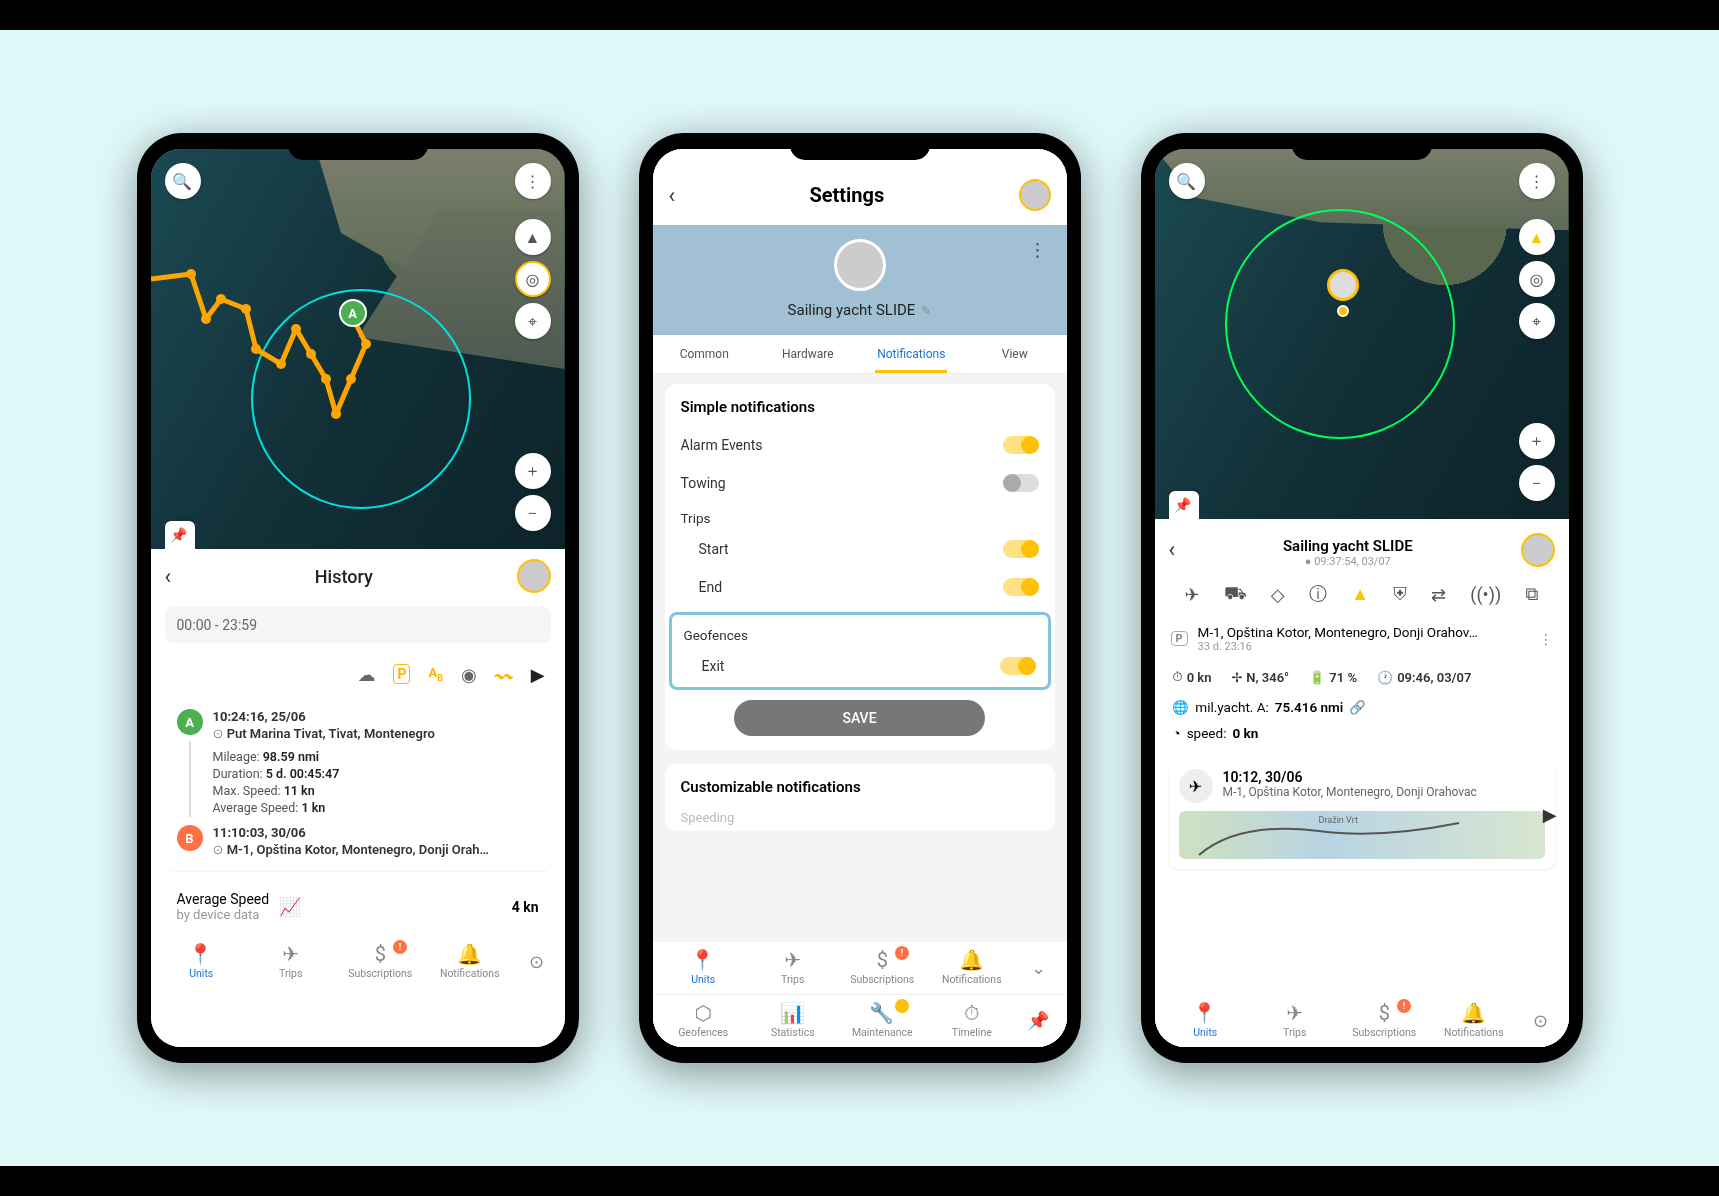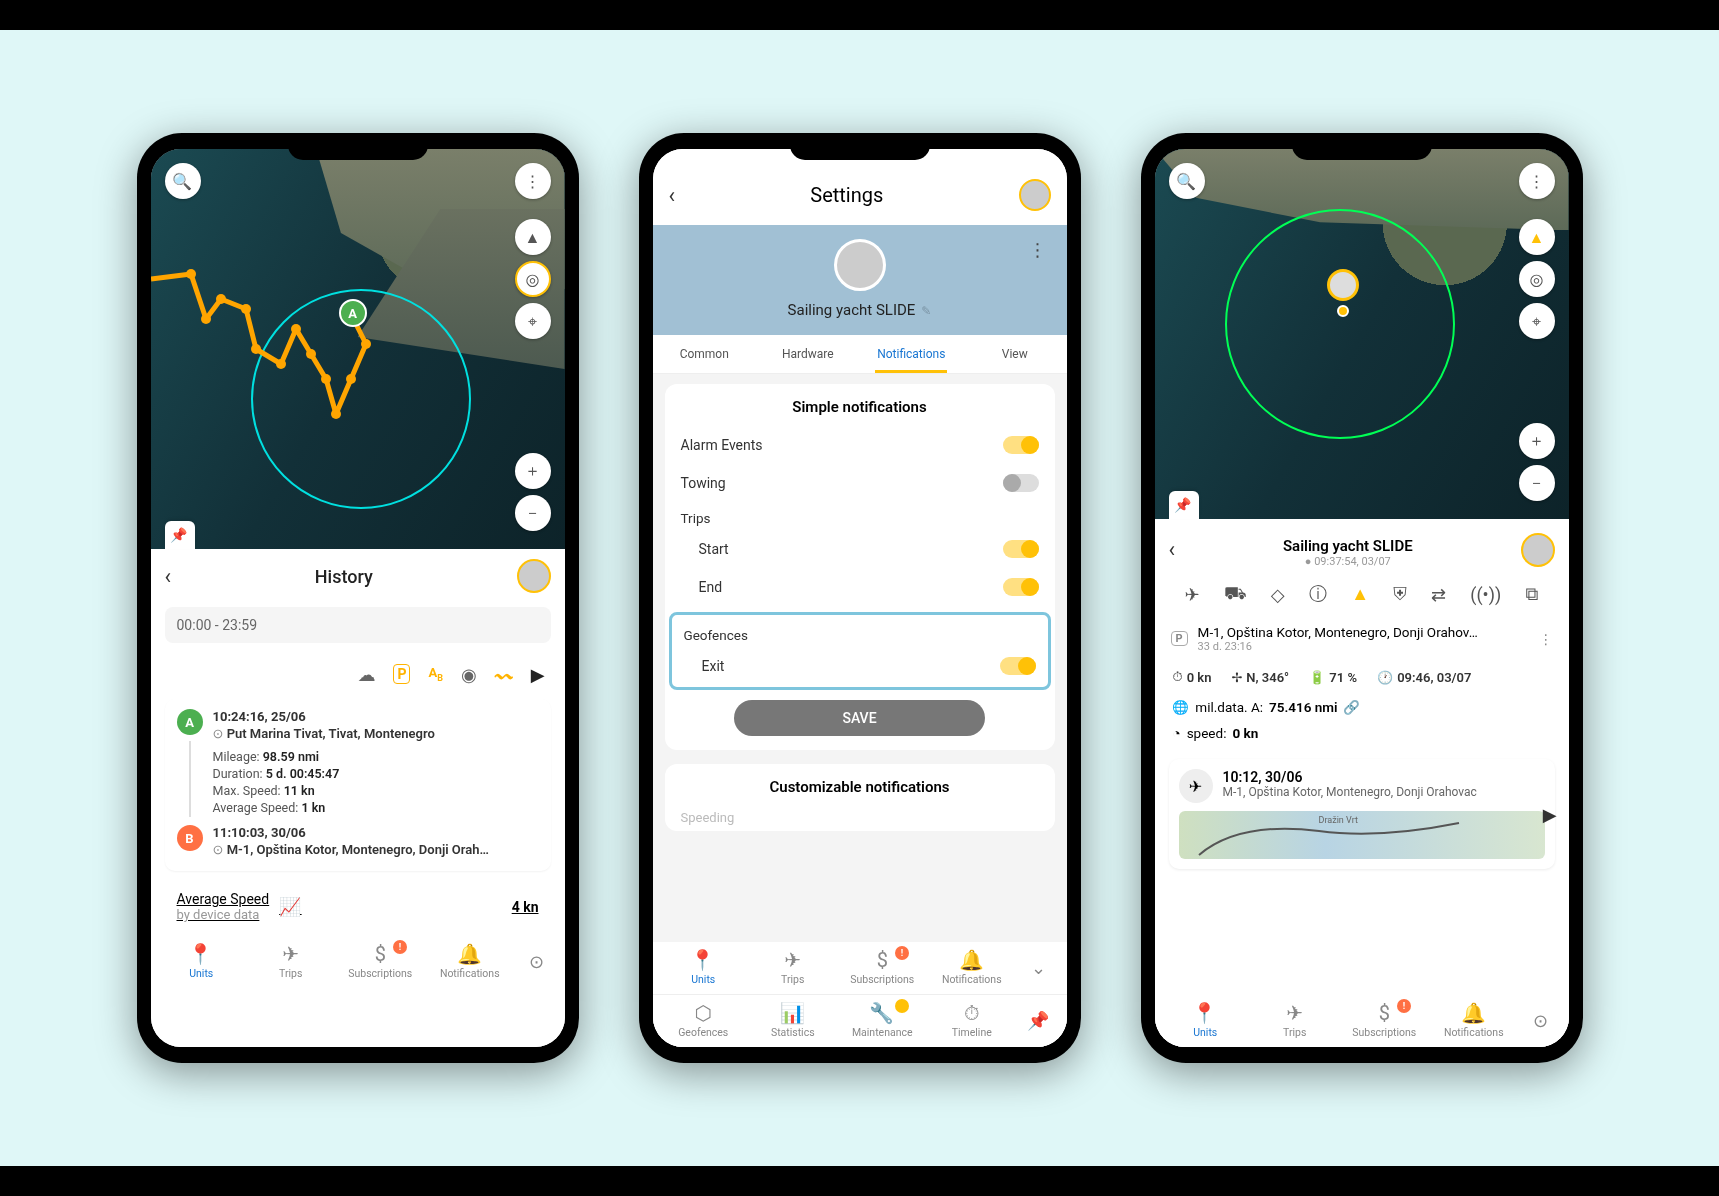--- a/index.html
+++ b/index.html
@@ -44,50 +44,50 @@
   .trip-badge{width:26px;height:26px;border-radius:50%;color:#fff;display:flex;align-items:center;justify-content:center;font-weight:bold;font-size:13px;flex-shrink:0;}
   .trip-badge.a{background:#4caf50;} .trip-badge.b{background:#ff7043;}
   .trip-info{flex:1;font-size:13px;color:#333;}
   .trip-info .ts{font-weight:700;}
   .trip-info .loc{font-weight:600;margin-top:2px;}
   .trip-info .loc::before{content:'⊙ ';color:#888;font-weight:normal;}
   .trip-detail{font-size:12.5px;color:#555;margin:2px 0 2px 36px;}
   .trip-detail b{font-weight:600;color:#222;}
   .trip-line{position:absolute;left:24px;top:42px;bottom:54px;width:2px;background:#ddd;}
 
-  .avg-footer{display:flex;align-items:center;justify-content:space-between;margin:10px 14px 4px;padding:10px 12px;background:#fff;border-radius:10px;font-size:14px;text-decoration:underline;}
+  .avg-footer{display:flex;align-items:center;justify-content:space-between;margin:10px 14px 4px;padding:10px 12px;background:#fff;border-radius:10px;font-size:14px;}
   .avg-footer .lbl small{display:block;font-size:13px;color:#999;}
   .avg-footer .graph-i{color:#666;font-size:18px;margin-left:10px;}
 
   .nav-bar{display:flex;align-items:center;padding:6px 6px 8px;gap:0;background:#fff;}
   .nav-item{flex:1;text-align:center;font-size:10.5px;color:#888;cursor:pointer;position:relative;}
   .nav-item.active{color:#1976d2;}
   .nav-item .nicon{display:block;font-size:20px;margin-bottom:1px;}
   .nav-badge{position:absolute;top:-2px;right:18px;width:14px;height:14px;border-radius:50%;background:#ff7043;color:#fff;font-size:9px;display:flex;align-items:center;justify-content:center;font-weight:bold;}
   .nav-collapse{width:44px;text-align:center;color:#888;font-size:18px;cursor:pointer;}
 
   
   .settings-top{padding:20px 0 0;background:#fff;}
   .settings-header{display:flex;align-items:center;padding:10px 16px 14px;}
   .settings-header .back{font-size:22px;color:#333;cursor:pointer;}
-  .settings-header .title{flex:1;text-align:center;font-size:20px;font-weight:400;}
+  .settings-header .title{flex:1;text-align:center;font-size:20px;font-weight:700;}
   .settings-header .avatar{width:32px;height:32px;border-radius:50%;border:2px solid #ffc107;background:#ccc;}
   .blue-band{background:#a1c0d4;padding:14px 0 16px;text-align:center;position:relative;}
   .blue-band .avatar-lg{width:52px;height:52px;border-radius:50%;border:3px solid #fff;background:#ccc;margin:0 auto 10px;}
   .blue-band .name{font-size:15px;color:#222;}
   .blue-band .kebab{position:absolute;right:20px;top:14px;color:#444;font-size:18px;cursor:pointer;}
   .blue-band .pencil{color:#7a93a4;font-size:12px;margin-left:6px;}
   .tabs-row{display:flex;background:#fff;border-bottom:1px solid #eee;}
   .tab{flex:1;text-align:center;padding:12px 0;font-size:12px;color:#555;cursor:pointer;position:relative;}
   .tab.active{color:#1976d2;}
   .tab.active::after{content:'';position:absolute;bottom:0;left:15%;right:15%;height:3px;background:#ffc107;}
 
   .settings-body{flex:1;background:#f4f4f4;overflow:auto;padding:10px 12px;}
   .card{background:#fff;border-radius:12px;padding:14px 16px 10px;margin-bottom:14px;}
-  .card h4{font-size:15px;font-weight:600;margin-bottom:10px;text-align:center;}
+  .card h4{font-size:15px;font-weight:600;margin-bottom:10px;}
   .row{display:flex;align-items:center;justify-content:space-between;padding:10px 0;font-size:14px;color:#333;}
   .row.sub{padding-left:18px;}
   .toggle{width:36px;height:18px;border-radius:10px;position:relative;cursor:pointer;}
   .toggle.on{background:#ffe082;}
   .toggle.off{background:#ddd;}
   .toggle::after{content:'';position:absolute;width:18px;height:18px;border-radius:50%;top:0;}
   .toggle.on::after{right:0;background:#ffc107;}
   .toggle.off::after{left:0;background:#aaa;}
   .section-label{font-size:13.5px;color:#333;padding:8px 0 4px;}
   .highlight-box{border:3px solid #7ec5dd;border-radius:8px;padding:4px 12px 2px;margin:6px -12px;}
@@ -335,21 +335,21 @@
         <span class="p-badge">P</span>
         <div class="addr"><b>M-1, Opština Kotor, Montenegro, Donji Orahov…</b><small>33 d. 23:16</small></div>
         <span class="kebab">⋮</span>
       </div>
       <div class="stats-row">
         <div class="stat">⏱ <b>0 kn</b></div>
         <div class="stat">✢ <b>N, 346°</b></div>
         <div class="stat">🔋 <b>71 %</b></div>
         <div class="stat">🕐 <b>09:46, 03/07</b></div>
       </div>
-      <div class="mil-row">🌐 <span>mil.data. A:</span> <b>75.416 nmi</b> <span style="color:#888;">🔗</span></div>
+      <div class="mil-row">🌐 <span>mil.yacht. A:</span> <b>75.416 nmi</b> <span style="color:#888;">🔗</span></div>
       <div class="speed-row">◔ <span>speed:</span> <b>0 kn</b></div>
 
       <div class="event-card" style="position:relative;">
         <div class="event-top">
           <div class="event-icon">✈</div>
           <div class="event-info">
             <div class="ts">10:12, 30/06</div>
             <div class="loc">M-1, Opština Kotor, Montenegro, Donji Orahovac</div>
           </div>
         </div>

